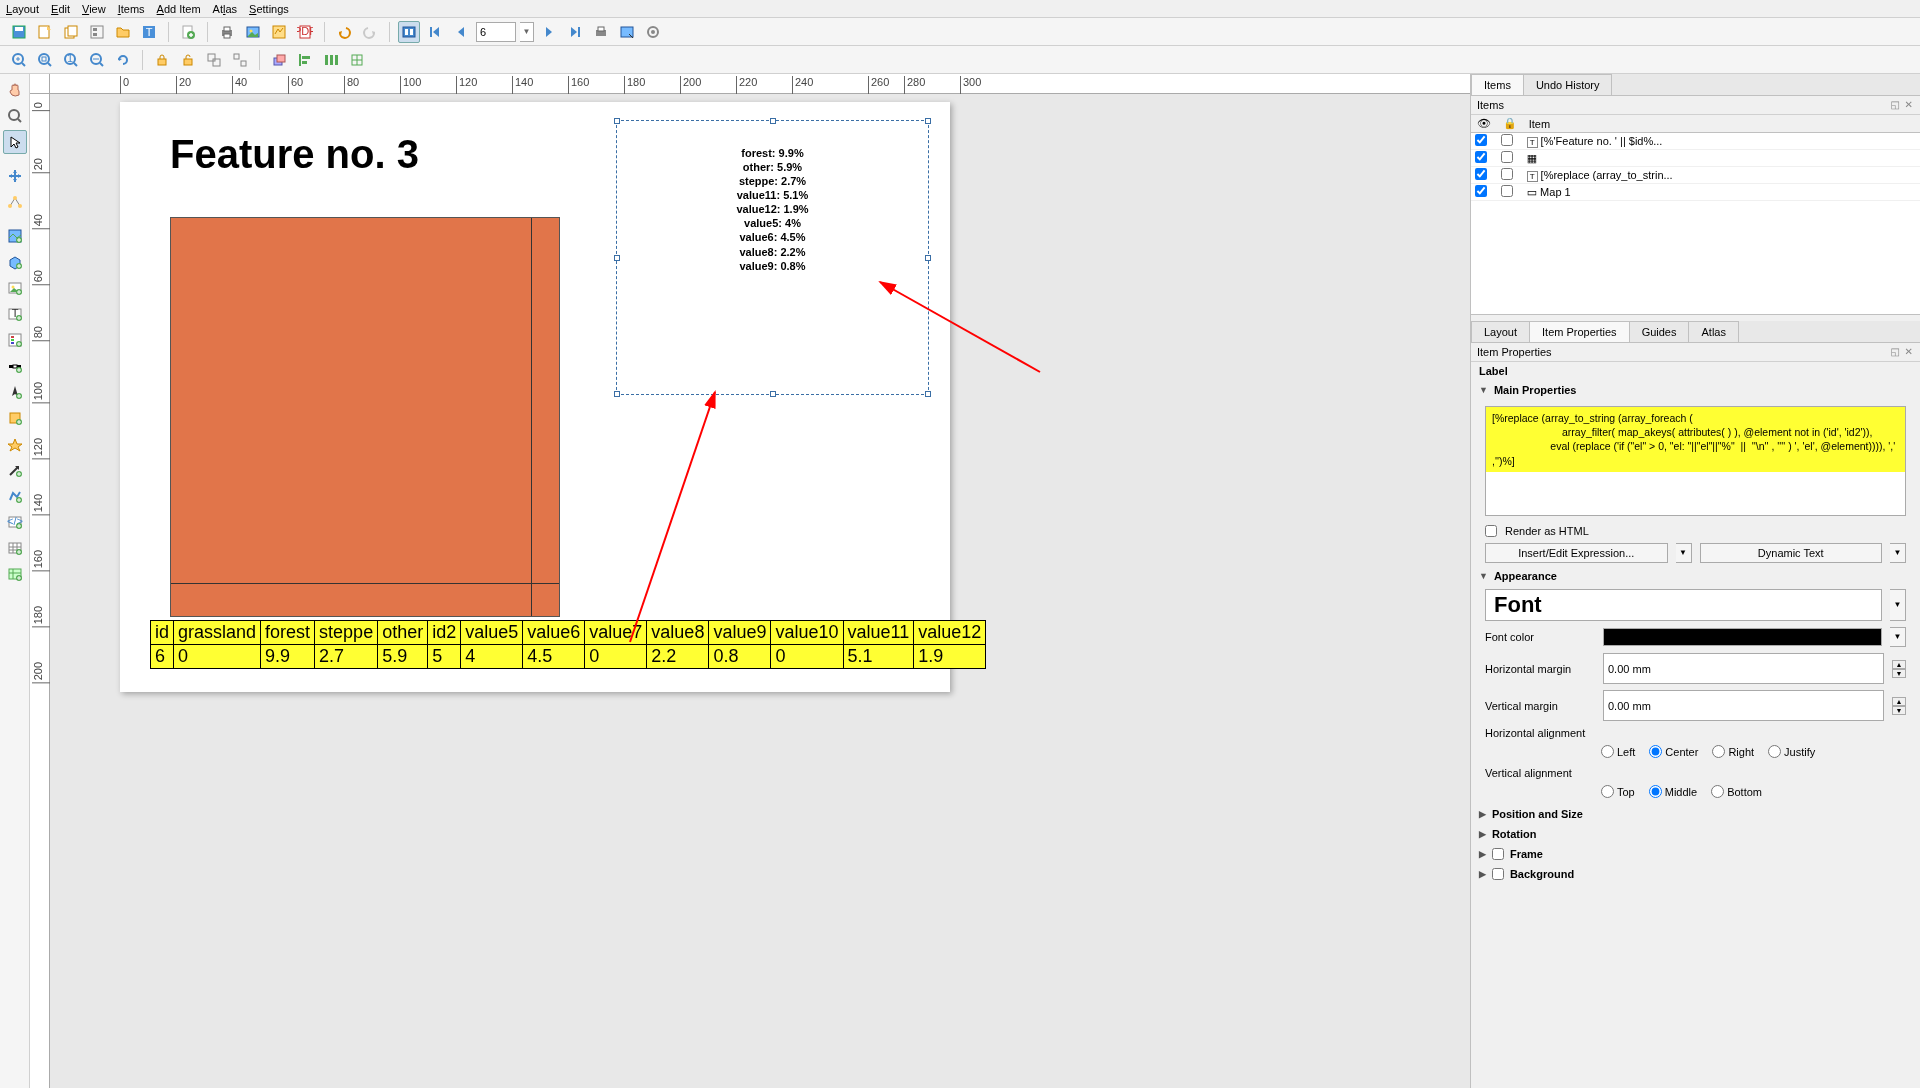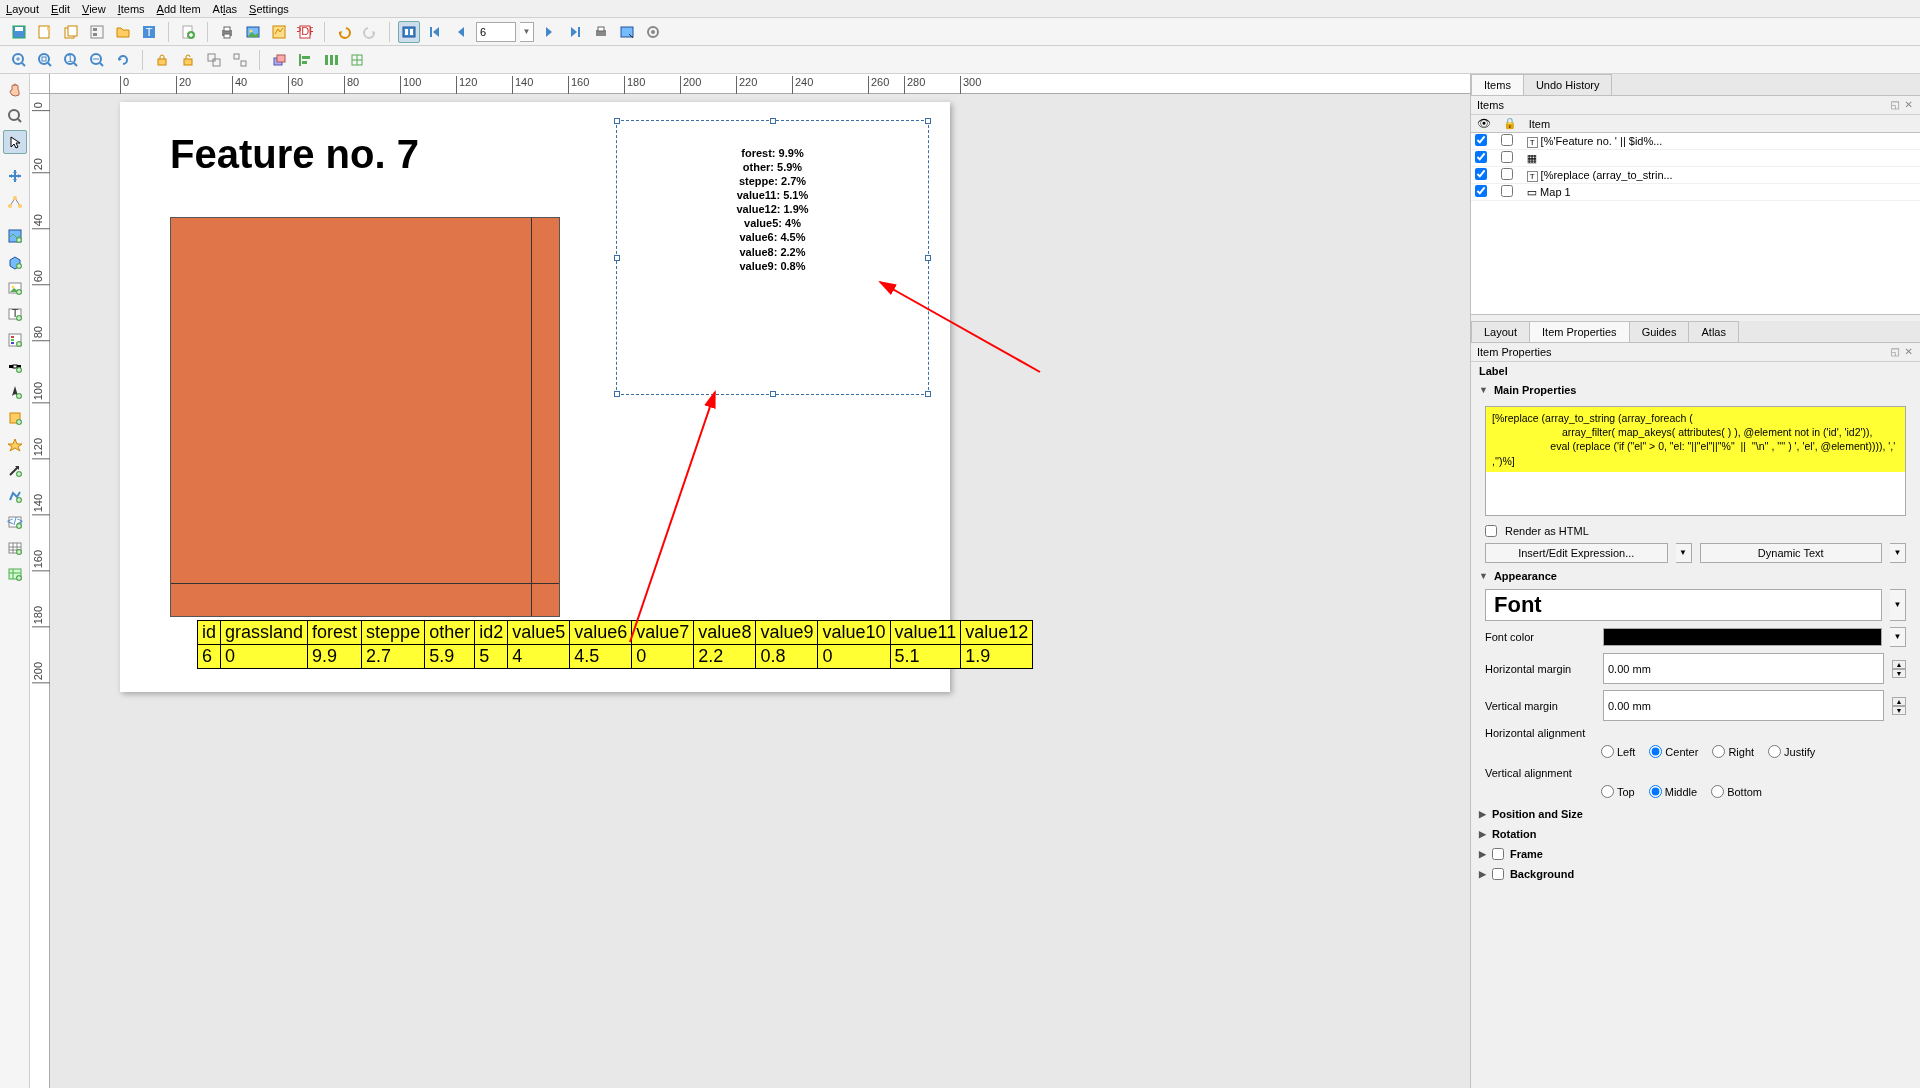--- a/index.html
+++ b/index.html
@@ -40,21 +40,21 @@
 .map-rect { position: absolute; left: 50px; top: 115px; width: 390px; height: 400px; background: #e1754a; border: 1px solid #555; }
 .map-rect .mline-v { position: absolute; top: 0; bottom: 0; width: 1px; background: #333; left: 360px; }
 .map-rect .mline-h { position: absolute; left: 0; right: 0; height: 1px; background: #333; top: 365px; }
 
 
 .label-frame { position: absolute; left: 496px; top: 18px; width: 313px; height: 275px; border: 1px dashed #3a6ea5; background: transparent; }
 .label-frame .handle { position: absolute; width: 6px; height: 6px; background: #fff; border: 1px solid #3a6ea5; }
 .label-content { text-align: center; font-size: 19px; font-weight: 800; line-height: 1.28; padding-top: 25px; color: #000; }
 
 
-.attr-table { position: absolute; left: 30px; top: 518px; border-collapse: collapse; background: #ffff33; margin-left: 47px; }
+.attr-table { position: absolute; left: 30px; top: 518px; border-collapse: collapse; background: #ffff33; }
 .attr-table th, .attr-table td { border: 1px solid #000; padding: 1px 4px; font-size: 18px; font-weight: 500; text-align: left; background: #ffff33; }
 .attr-table th { font-weight: 500; }
 
 
 .arrow-svg { position: absolute; pointer-events: none; overflow: visible; }
 
 
 .right-panels { width: 450px; background: #f0f0f0; border-left: 1px solid #c0c0c0; display: flex; flex-direction: column; }
 .panel-tabs { display: flex; border-bottom: 1px solid #c0c0c0; background: #e8e8e8; }
 .panel-tab { padding: 4px 12px; border: 1px solid #c0c0c0; border-bottom: none; margin-right: -1px; background: #e8e8e8; cursor: default; }
@@ -502,21 +502,21 @@
         <div class="tick" style="top: 232px;">80</div>
         <div class="tick" style="top: 288px;">100</div>
         <div class="tick" style="top: 344px;">120</div>
         <div class="tick" style="top: 400px;">140</div>
         <div class="tick" style="top: 456px;">160</div>
         <div class="tick" style="top: 512px;">180</div>
         <div class="tick" style="top: 568px;">200</div>
       </div>
     <div class="page-viewport">
       <div class="page">
-        <div class="feature-title">Feature no. 7</div>
+        <div class="feature-title">Feature no. 3</div>
         <div class="map-rect">
           <div class="mline-v"></div>
             <div class="mline-h"></div>
         </div>
         <div class="label-frame">
           <div class="handle" style="left:-3px;top:-3px"></div>
           <div class="handle" style="right:-3px;top:-3px"></div>
           <div class="handle" style="left:-3px;bottom:-3px"></div>
           <div class="handle" style="right:-3px;bottom:-3px"></div>
           <div class="handle" style="left:50%;top:-3px;margin-left:-3px"></div>

